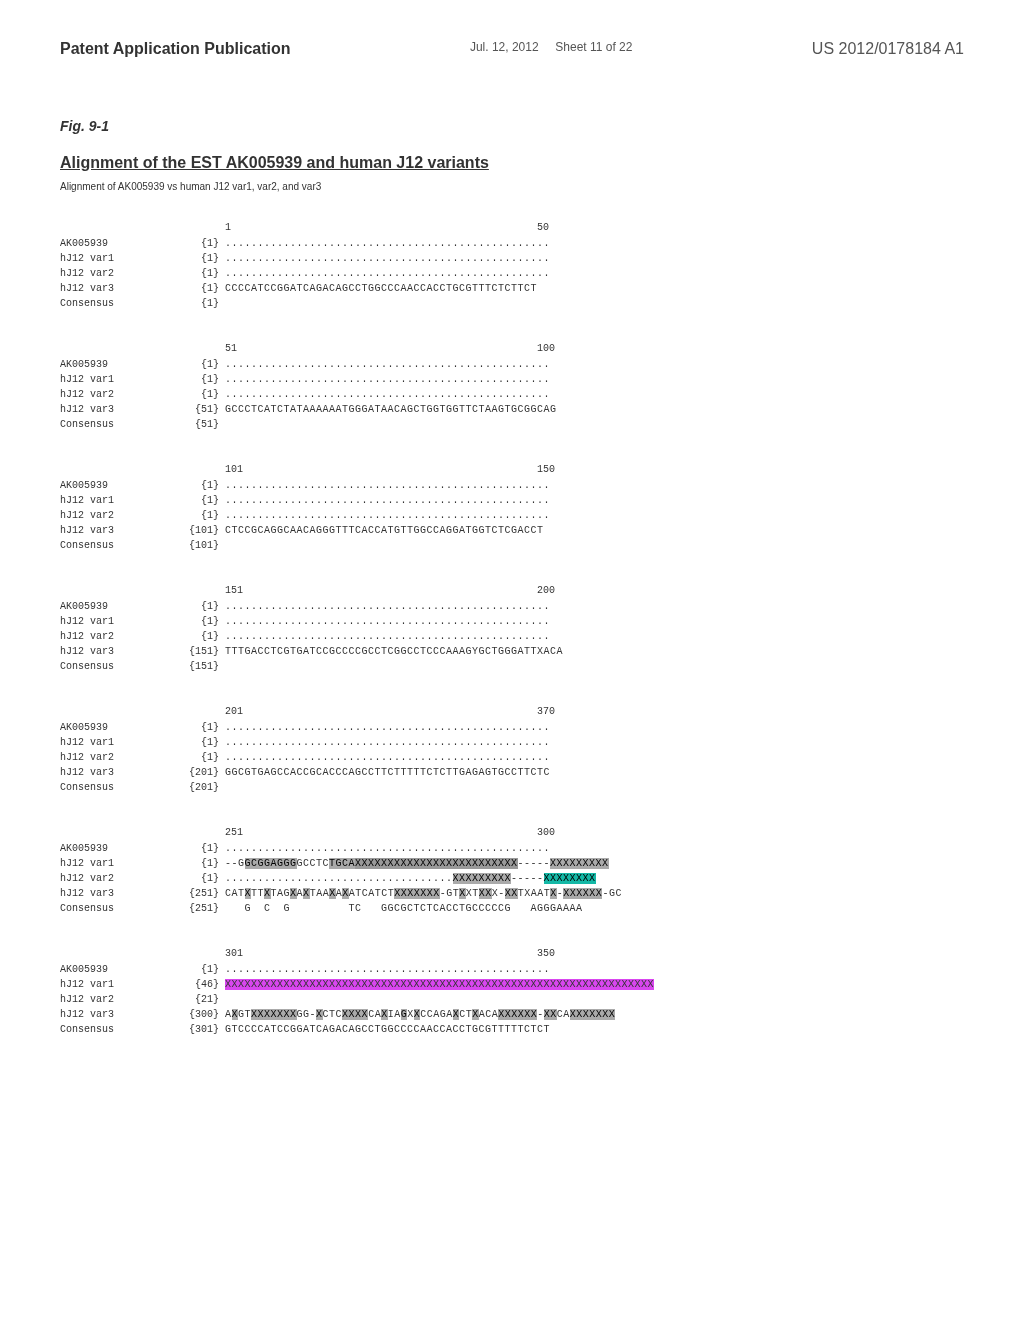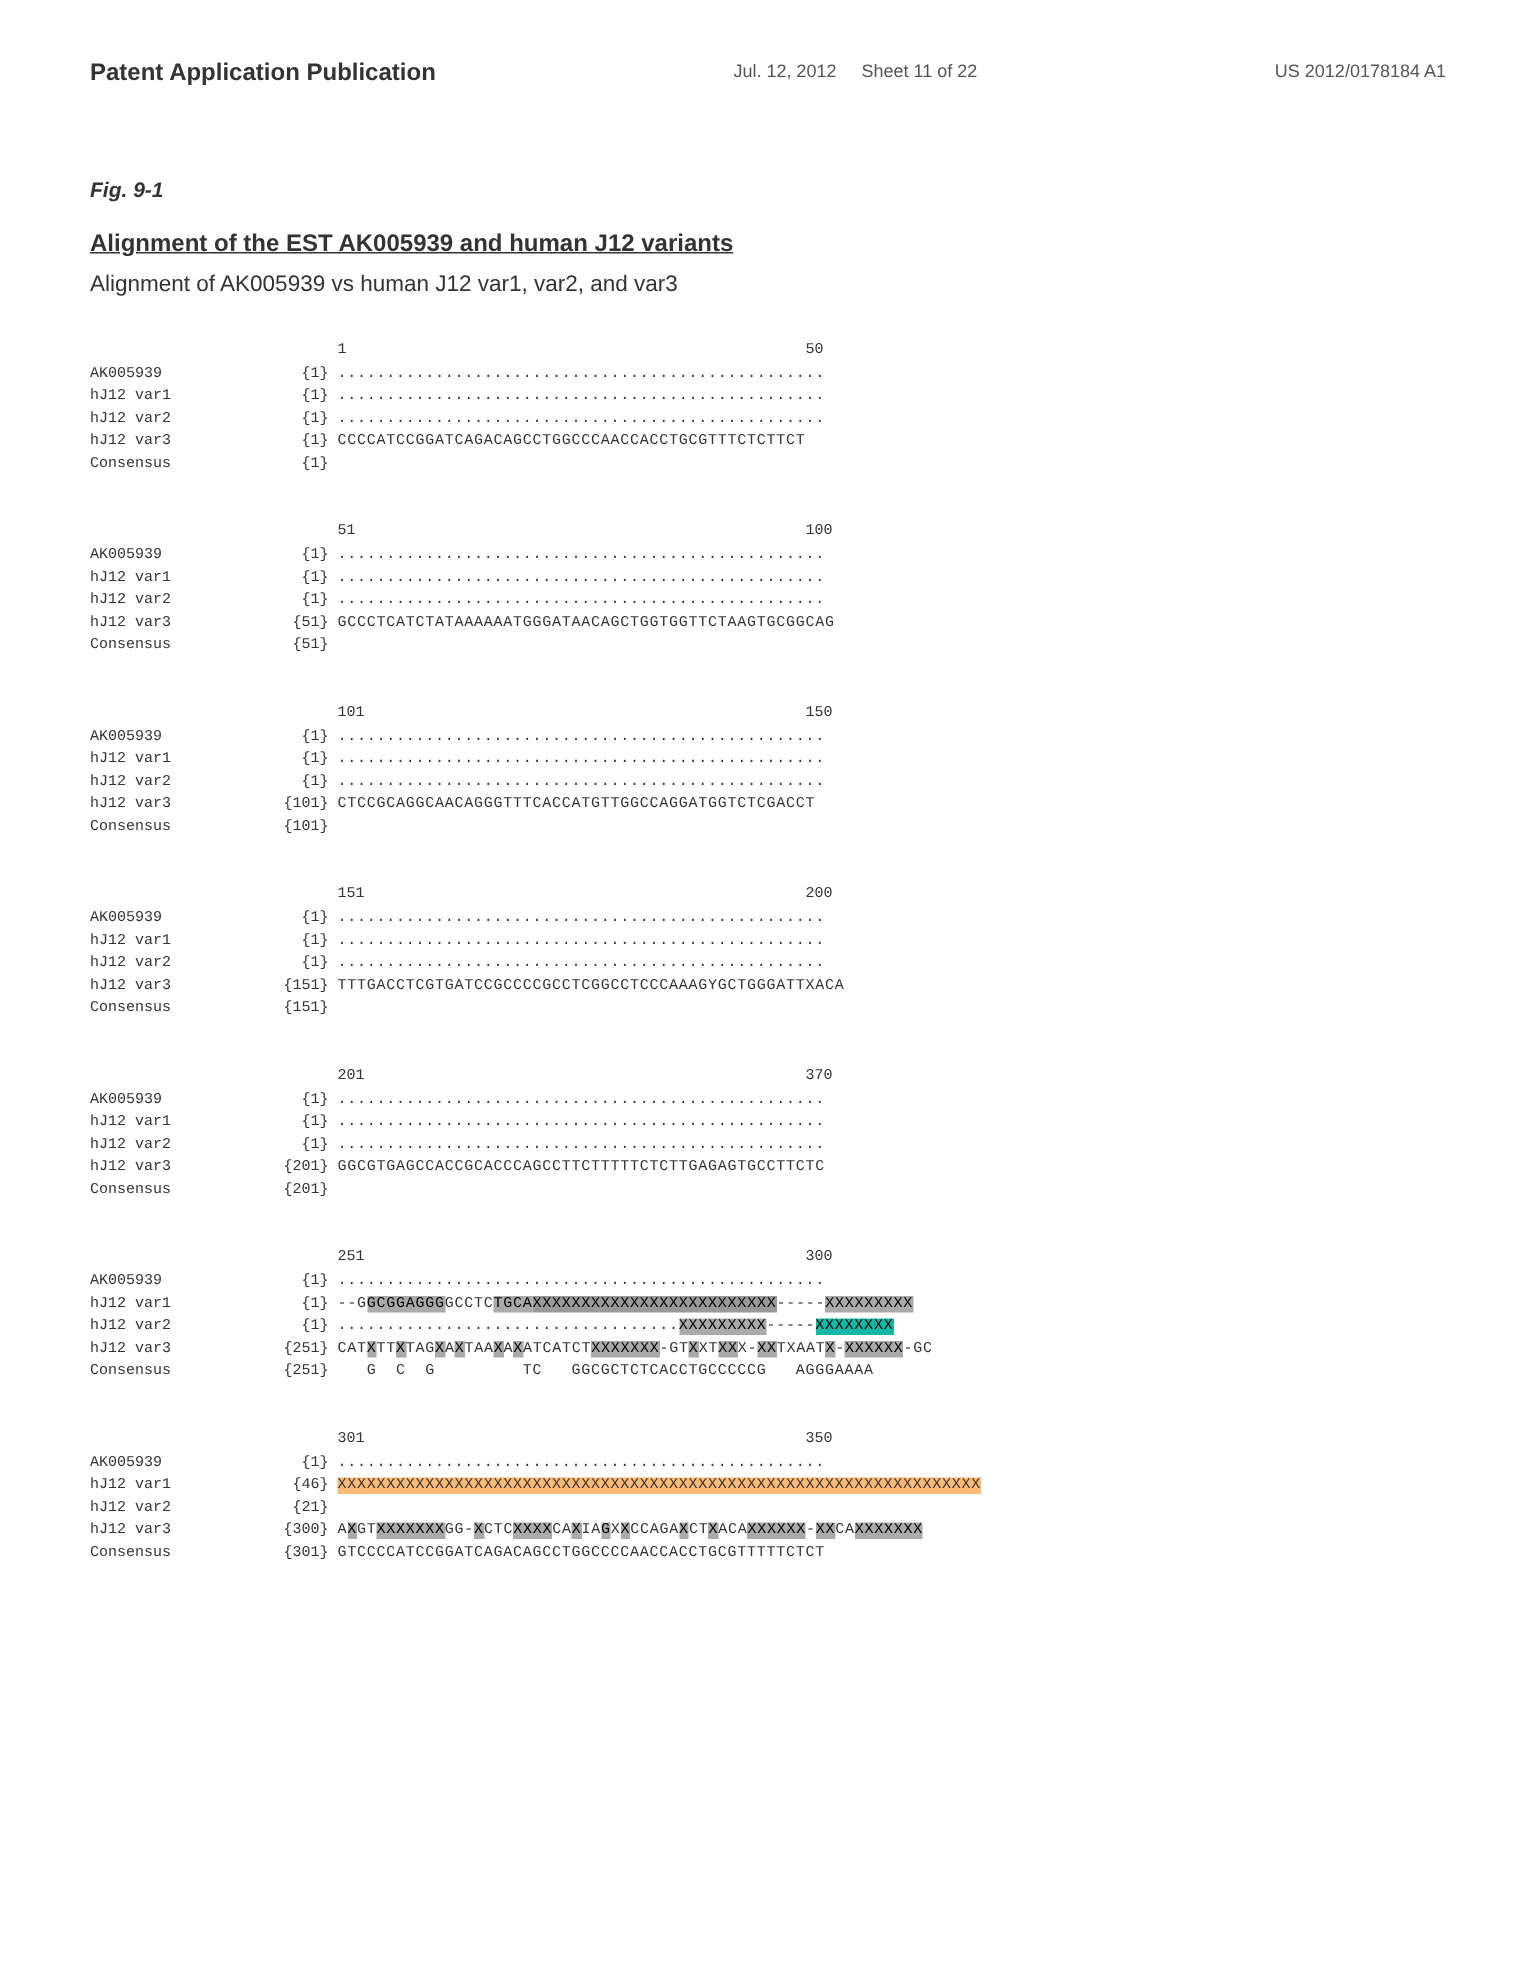--- a/index.html
+++ b/index.html
@@ -24,40 +24,40 @@
     .header-left {
       font-weight: bold;
       font-size: 16px;
       color: #333;
     }
     .header-center {
       text-align: left;
     }
     .header-right {
       text-align: right;
-      font-size: 12px;
+      font-size: 16px;
     }
     .fig-label {
       font-family: Arial, Helvetica, sans-serif;
       font-weight: bold;
       font-size: 14px;
       font-style: italic;
       margin-bottom: 20px;
       margin-top: 20px;
     }
     .title {
       font-family: Arial, Helvetica, sans-serif;
       font-weight: bold;
       font-size: 16px;
       margin-bottom: 9px;
       text-decoration: underline;
     }
     .subtitle {
       font-family: Arial, Helvetica, sans-serif;
-      font-size: 15px;
+      font-size: 10px;
       margin-bottom: 30px;
       color: #333;
     }
     .alignment-block {
       margin-bottom: 10px;
     }
     .seq-row {
       display: flex;
       margin-bottom: 1px;
       line-height: 1.4;
@@ -333,21 +333,21 @@
       <div class="ruler-text">301                                                 350</div>
     </div>
     <div class="seq-row">
       <div class="seq-name">AK005939</div>
       <div class="seq-pos">{1}</div>
       <div class="seq-data">..................................................</div>
     </div>
     <div class="seq-row">
       <div class="seq-name">hJ12 var1</div>
       <div class="seq-pos">{46}</div>
-      <div class="seq-data"><span style="background:#fdba74">XXXXXXXXXXXXXXXXXXXXXXXXXXXXXXXXXXXXXXXXXXXXXXXXXXXXXXXXXXXXXXXXXX</span></div>
+      <div class="seq-data"><span style="background:#d946ef">XXXXXXXXXXXXXXXXXXXXXXXXXXXXXXXXXXXXXXXXXXXXXXXXXXXXXXXXXXXXXXXXXX</span></div>
     </div>
     <div class="seq-row">
       <div class="seq-name">hJ12 var2</div>
       <div class="seq-pos">{21}</div>
       <div class="seq-data"></div>
     </div>
     <div class="seq-row">
       <div class="seq-name">hJ12 var3</div>
       <div class="seq-pos">{300}</div>
       <div class="seq-data">A<span class="hl">X</span>GT<span class="hl">XXXXXXX</span>GG-<span class="hl">X</span>CTC<span class="hl">XXXX</span>CA<span class="hl">X</span>IA<span class="hl">G</span>X<span class="hl">X</span>CCAGA<span class="hl">X</span>CT<span class="hl">X</span>ACA<span class="hl">XXXXXX</span>-<span class="hl">XX</span>CA<span class="hl">XXXXXXX</span></div>

